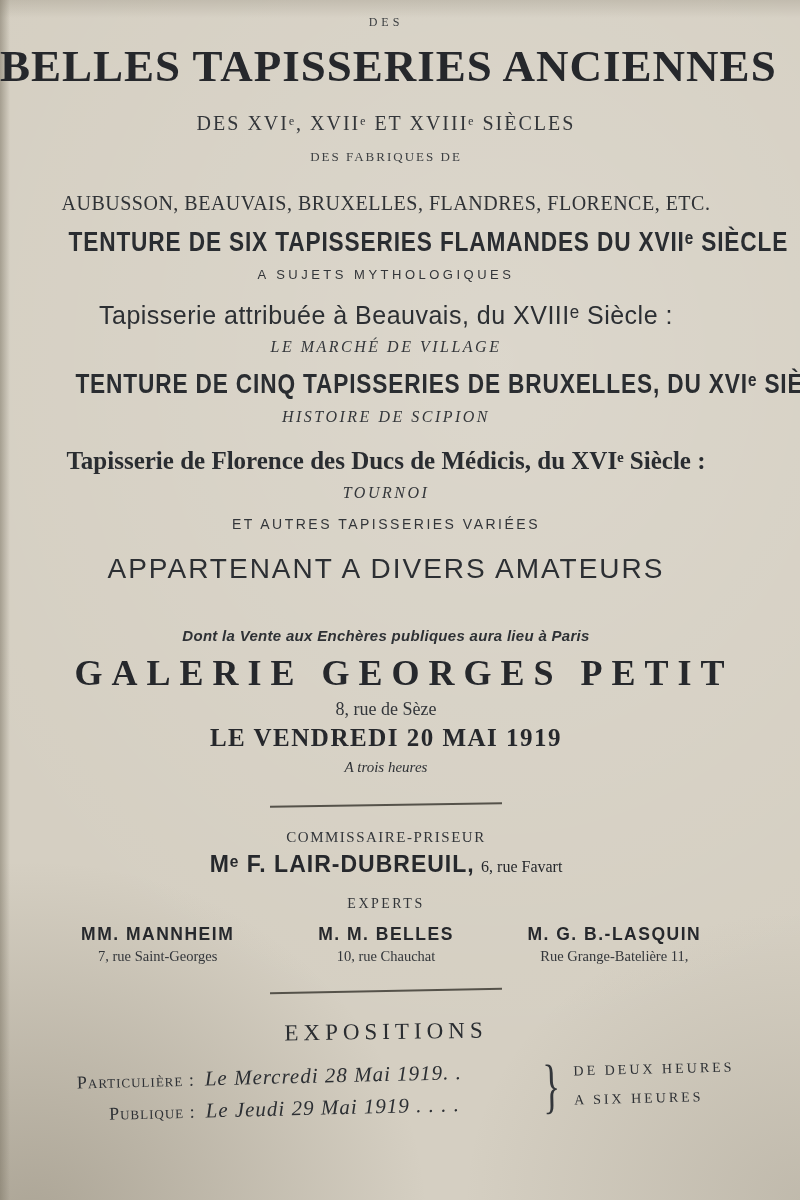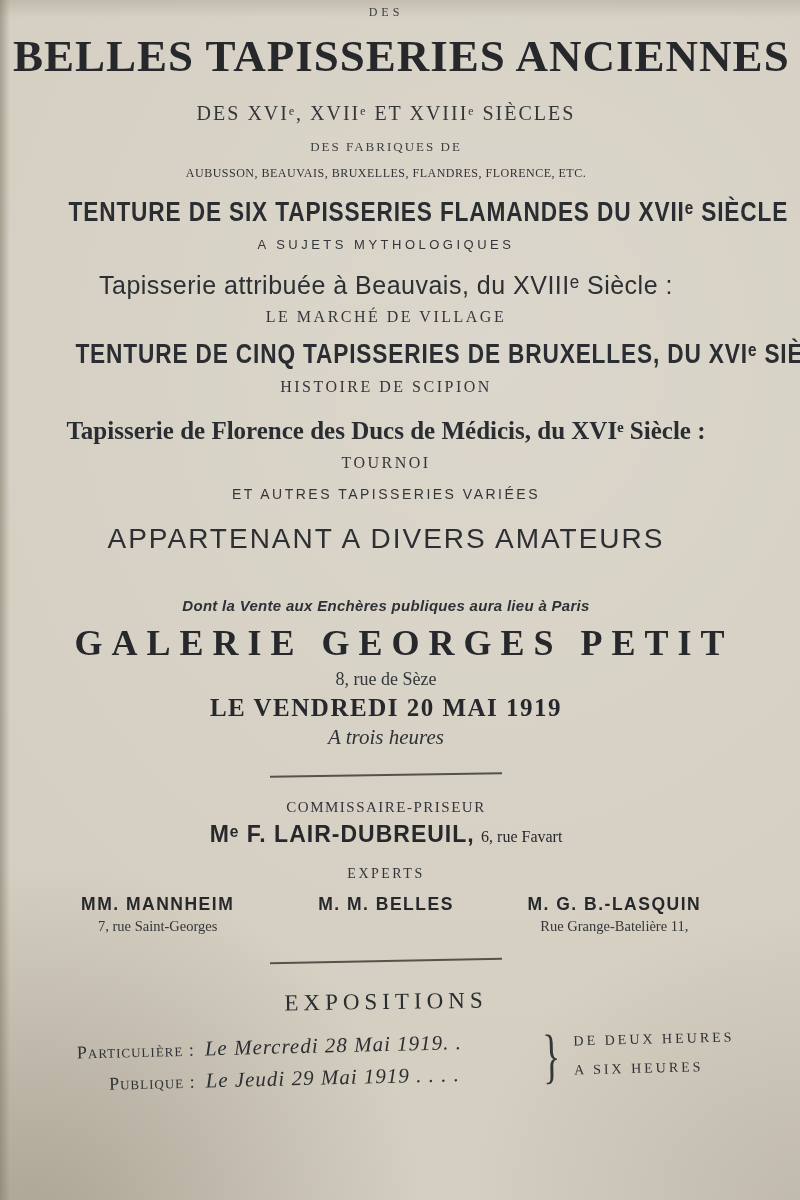--- a/index.html
+++ b/index.html
@@ -17,39 +17,39 @@
       radial-gradient(90% 55% at 4% 102%, rgba(105,96,78,.38), rgba(105,96,78,0) 55%),
       radial-gradient(70% 40% at 100% 100%, rgba(110,102,85,.20), rgba(110,102,85,0) 60%),
       radial-gradient(120% 90% at 62% 30%, rgba(255,255,255,.16), rgba(255,255,255,0) 65%),
       #d5cfc2;
   }
   .serif{font-family:"Liberation Serif","DejaVu Serif",serif;}
   .sans{font-family:"Liberation Sans","DejaVu Sans",sans-serif;}
   .cond{display:inline-block;transform:scaleX(.84);transform-origin:50% 50%;white-space:nowrap;}
 
   .catalogue{margin-top:40px;font-size:27px;letter-spacing:7px;line-height:32px;color:#33363a;}
-  .des-small{margin-top:4px;font-size:12px;letter-spacing:4px;line-height:16px;color:#3a3d40;}
-  .main-title{margin-top:8px;font-size:45px;font-weight:bold;line-height:56px;letter-spacing:1px;color:#26282c;white-space:nowrap;padding-left:13px;}
+  .des-small{margin-top:14px;font-size:12px;letter-spacing:4px;line-height:16px;color:#3a3d40;}
+  .main-title{margin-top:8px;font-size:45px;font-weight:bold;line-height:56px;letter-spacing:1px;color:#26282c;white-space:nowrap;}
   .centuries{margin-top:16px;font-size:20px;letter-spacing:2px;line-height:26px;color:#33363a;}
   .fabriques{margin-top:12px;font-size:13px;letter-spacing:2px;line-height:18px;color:#3d4043;}
-  .cities{margin-top:4px;font-size:12px;letter-spacing:.5px;line-height:26px;color:#2f3236;white-space:nowrap;font-family:Liberation Serif, serif;}
+  .cities{margin-top:24px;font-size:20px;letter-spacing:.5px;line-height:26px;color:#2f3236;white-space:nowrap;font-family:Liberation Serif, serif;}
 
   .lot-big{margin-top:10px;font-size:27px;font-weight:bold;line-height:32px;letter-spacing:1px;color:#2a2d31;white-space:nowrap;}
   .lot-sub-caps{margin-top:8px;font-size:13px;letter-spacing:3.5px;line-height:18px;color:#33363a;}
   .lot-sans{margin-top:16px;font-size:25px;line-height:30px;letter-spacing:.5px;color:#2c2f33;white-space:nowrap;}
-  .lot-italic{margin-top:6px;font-size:16px;letter-spacing:2.5px;line-height:22px;color:#33363a;}
+  .lot-italic{margin-top:6px;font-size:16px;font-style:italic;letter-spacing:2.5px;line-height:22px;color:#33363a;}
   .lot-serif-bold{margin-top:18px;font-size:25px;font-weight:bold;line-height:30px;color:#2a2d31;white-space:nowrap;}
   .others{margin-top:10px;font-size:14px;letter-spacing:2.5px;line-height:20px;color:#33363a;}
   .owners{margin-top:18px;font-size:28px;letter-spacing:2px;line-height:34px;color:#2c2f33;white-space:nowrap;}
 
   .announce{margin-top:40px;font-size:15px;font-weight:bold;font-style:italic;line-height:20px;letter-spacing:.3px;color:#2e3135;}
   .venue{margin-top:4px;font-size:36px;font-weight:bold;line-height:46px;letter-spacing:9px;color:#26282c;white-space:nowrap;padding-left:36px;}
   .venue-addr{margin-top:2px;font-size:18px;line-height:22px;color:#33363a;}
   .sale-date{margin-top:4px;font-size:25px;font-weight:bold;letter-spacing:1.5px;line-height:28px;color:#26282c;}
-  .sale-time{margin-top:2px;font-size:21px;font-style:italic;line-height:26px;color:#2e3135;}
+  .sale-time{margin-top:2px;font-size:15px;font-style:italic;line-height:26px;color:#2e3135;}
 
   .rule{width:232px;height:2px;background:#55524a;margin:24px auto 0;transform:rotate(-.9deg);}
   .rule2{margin-top:15px;transform:rotate(-1.1deg);}
 
   .comm-label{margin-top:22px;font-size:15px;letter-spacing:1.5px;line-height:18px;color:#33363a;}
   .comm-name{margin-top:4px;font-size:23px;line-height:28px;color:#26282c;}
   .comm-name .nm{font-weight:bold;letter-spacing:1px;}
   .comm-name .ad{font-family:"Liberation Serif","DejaVu Serif",serif;font-size:16px;font-weight:normal;}
   .experts-label{margin-top:14px;font-size:14px;letter-spacing:2.5px;line-height:18px;color:#33363a;}
 
@@ -111,20 +111,21 @@
   <div class="experts-label serif">EXPERTS</div>
 
   <div class="experts-row">
     <div class="expert-col">
       <div class="expert-name sans">MM. MANNHEIM</div>
       <div class="expert-addr serif">7, rue Saint-Georges</div>
     </div>
     <div class="vdiv"></div>
     <div class="expert-col">
       <div class="expert-name sans">M. M. BELLES</div>
+      <div class="expert-addr serif">10, rue Chauchat</div>
     </div>
     <div class="vdiv"></div>
     <div class="expert-col">
       <div class="expert-name sans">M. G. B.-LASQUIN</div>
       <div class="expert-addr serif">Rue Grange-Batelière 11,</div>
     </div>
   </div>
 
   <div class="rule rule2"></div>
 

